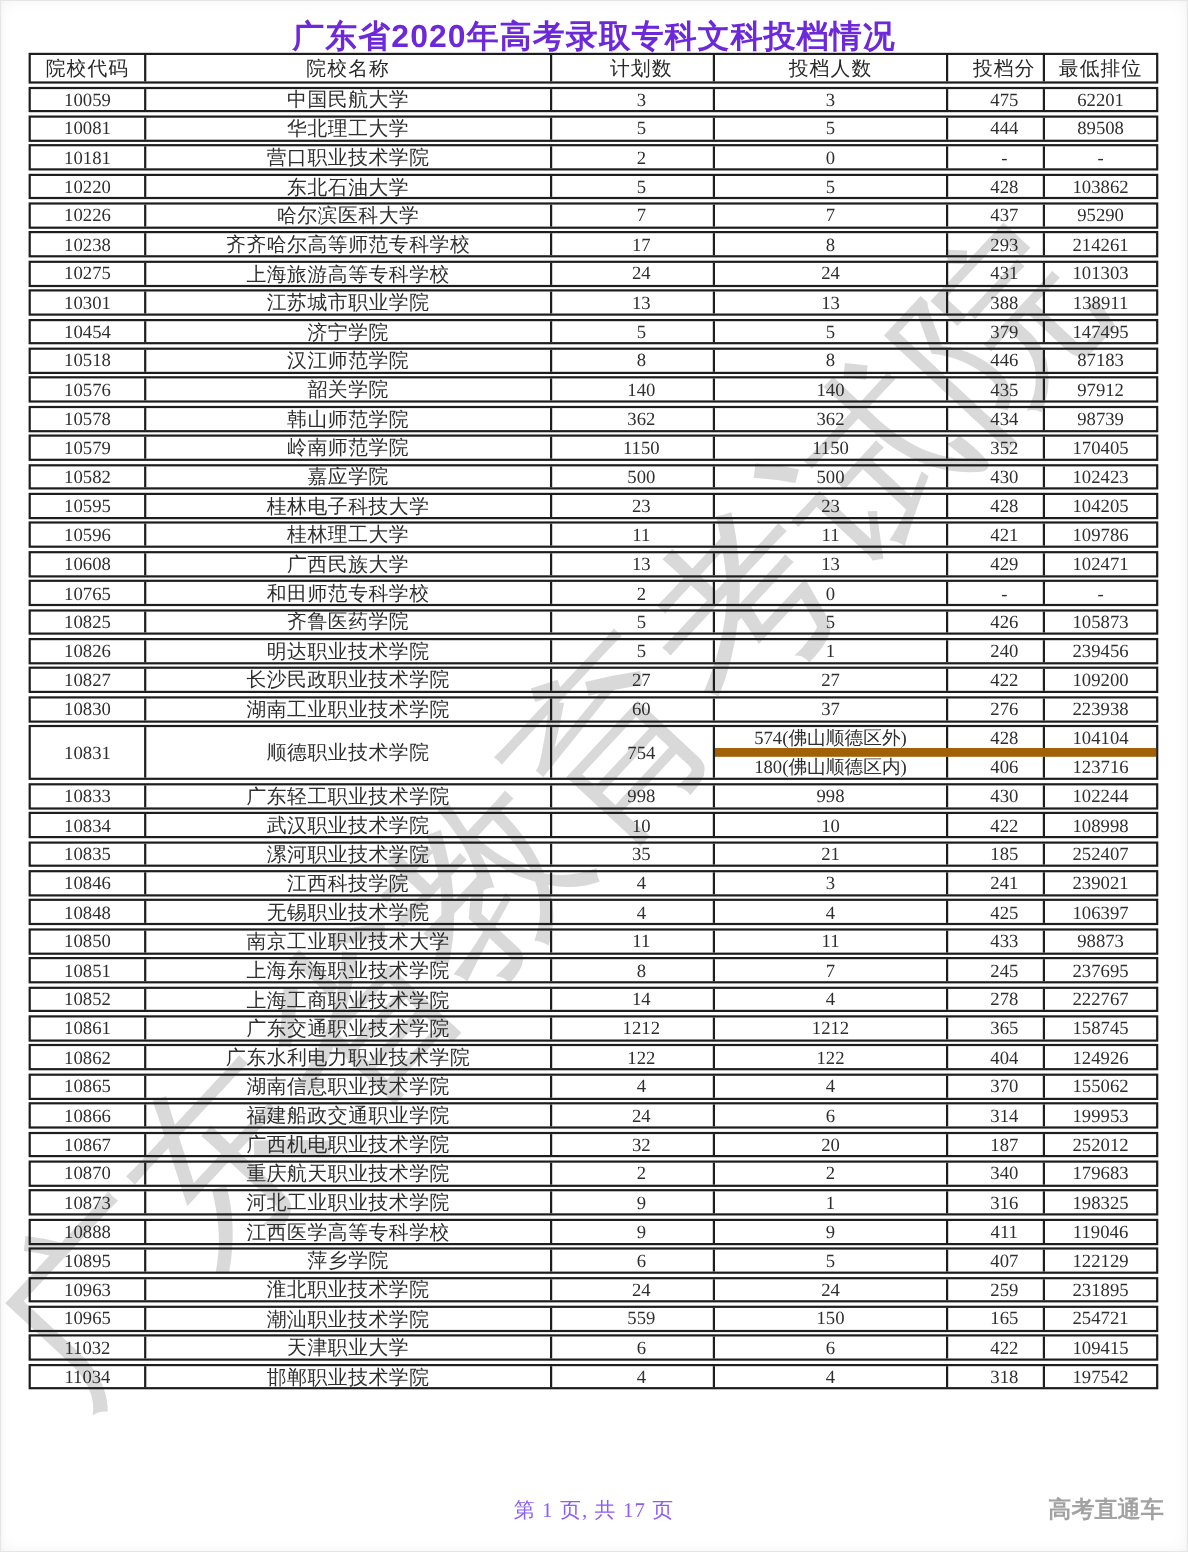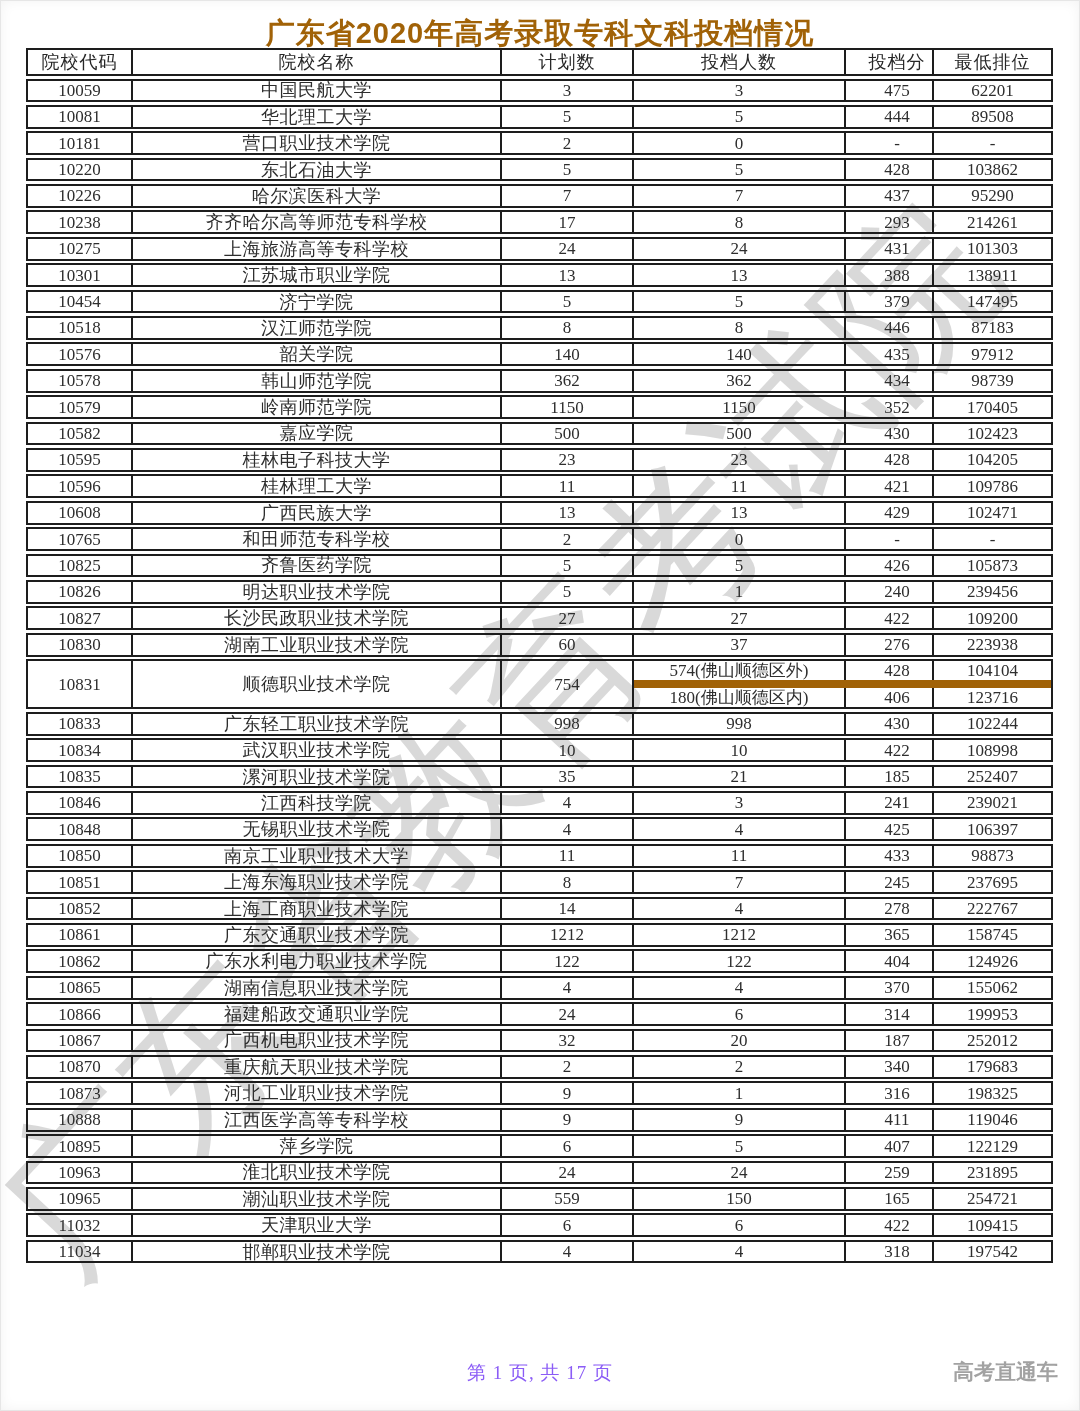--- a/index.html
+++ b/index.html
@@ -4,21 +4,21 @@
 <style>
   html,body{margin:0;padding:0;}
   body{
     width:1080px;height:1411px;position:relative;overflow:hidden;
     background:#ffffff;
     font-family:"Liberation Serif","DejaVu Serif",serif;
     box-shadow:inset 0 0 0 1px #e6e6e6, inset 0 0 14px rgba(0,0,0,0.06);
   }
   .page-title{
     position:absolute;top:14px;left:0;width:100%;
-    text-align:center;font-size:29px;font-weight:bold;color:#a16207;
+    text-align:center;font-size:29px;font-weight:bold;color:#6d28d9;
     font-family:"Liberation Sans","DejaVu Sans",sans-serif;
     letter-spacing:1px;z-index:3;
   }
   .watermark{
     position:absolute;left:500px;top:740px;z-index:0;
     transform:translate(-50%,-50%) rotate(-47deg);
     font-size:170px;white-space:nowrap;letter-spacing:2px;
     color:rgba(138,138,138,0.32);
     font-family:"Liberation Serif","DejaVu Serif",serif;
     pointer-events:none;
@@ -35,21 +35,21 @@
   .trow.thead{height:28px;margin-bottom:2.5px;}
   .trow.merged{height:50.2px;}
   .cell{
     box-sizing:border-box;display:flex;align-items:center;justify-content:center;
     font-size:17px;color:#2e2e2e;white-space:nowrap;overflow:hidden;
     line-height:1;
   }
   .vb{border-right:2px solid #1d1d1d;}
   .c0{width:105px;}
   .c1{width:369px;}
-  .c2{width:132px;}
+  .c2{width:132px;margin-left:16px;}
   .c3{width:212px;}
   .c4{width:88px;padding-left:16px;}
   .c5{flex:1;}
   .name{font-size:18px;letter-spacing:0.5px;}
   .thead .cell{font-size:18px;color:#272727;letter-spacing:1px;}
   .subcol{flex:1;display:flex;flex-direction:column;}
   .subrow{flex:1;display:flex;align-items:stretch;}
   .subrow.sb{border-bottom:8px solid #a16207;}
   .subrow .cell{height:auto;}
   .footer-page{

